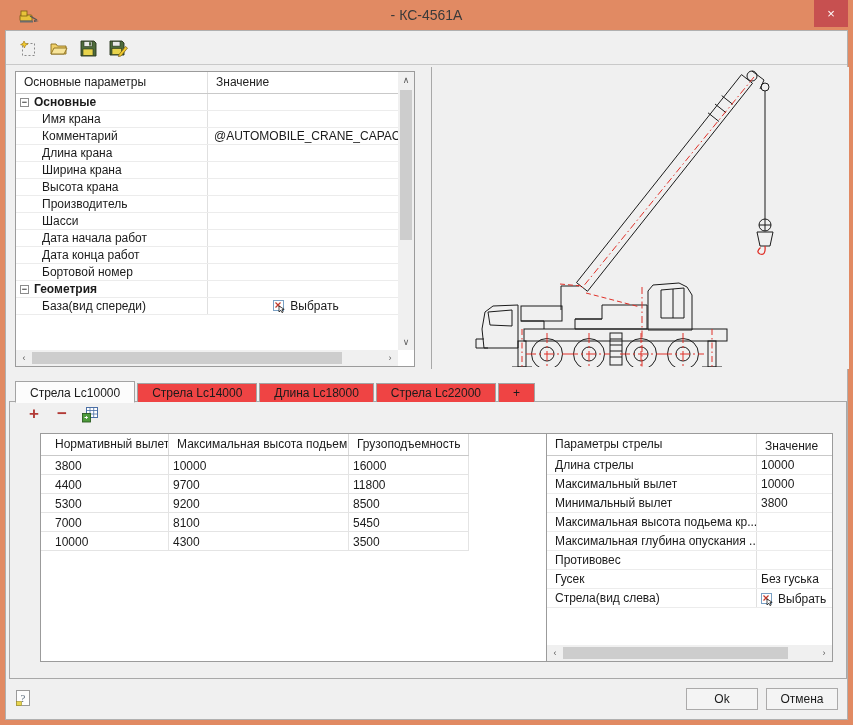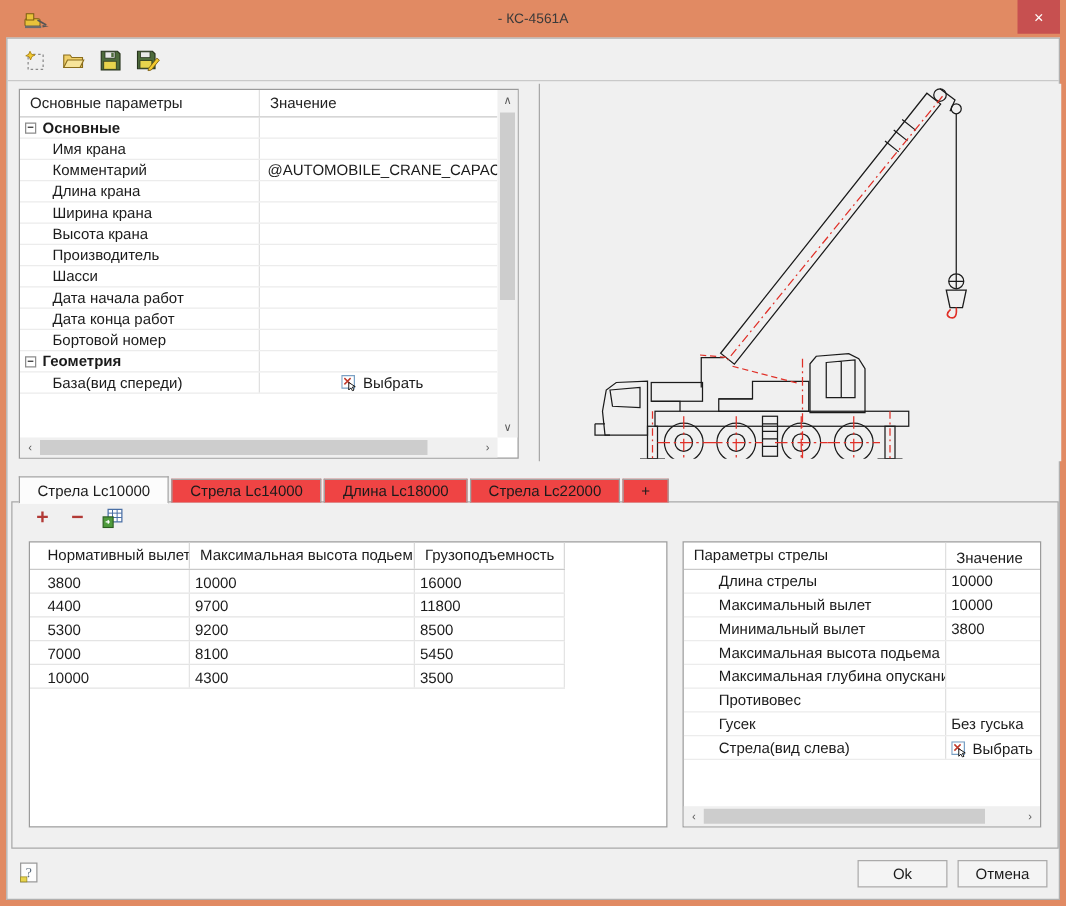--- a/index.html
+++ b/index.html
@@ -2,21 +2,21 @@
 <html><head>
 <meta charset="utf-8">
 <style>
   * { margin:0; padding:0; box-sizing:border-box; }
   html,body { width:853px; height:725px; }
   body { font-family:"Liberation Sans", sans-serif; font-size:12px; color:#1b1b1b; background:#fff; }
 
   .window { position:relative; width:853px; height:725px; background:#E18A63; }
   .titlebar { position:absolute; left:0; top:0; width:853px; height:30px; display:flex; align-items:center; }
   .app-icon { position:absolute; left:18px; top:7px; width:22px; height:16px; }
-  .title { position:absolute; left:0; right:0; text-align:center; font-size:11px; color:#3a3a3a; }
+  .title { position:absolute; left:0; right:0; text-align:center; font-size:14px; color:#3a3a3a; }
   .close-btn { position:absolute; right:5px; top:0; width:34px; height:27px; background:#C75050; color:#fff; font-size:13px; display:flex; align-items:center; justify-content:center; cursor:default; }
 
   .dialog { position:absolute; left:5px; top:30px; width:843px; height:690px; background:#F0F0F0; border:1px solid #b0b0b0; }
 
   .toolbar { position:absolute; left:11px; top:6px; height:24px; display:flex; gap:8px; }
   .tool-btn { width:22px; height:22px; display:flex; align-items:center; justify-content:center; }
   .sep { position:absolute; left:0; top:33px; width:100%; height:1px; background:#c9c9c9; }
 
   
   .pg-panel { position:absolute; left:9px; top:40px; width:400px; height:296px; background:#fff; border:1px solid #9b9b9b; }
@@ -49,38 +49,38 @@
   .tabstrip { position:absolute; left:9px; top:349px; height:22px; display:flex; align-items:flex-end; z-index:3; }
   .tab { height:19px; border:1px solid #a3a3a3; border-bottom:none; background:#ef4444; padding:2px 14px 0 14px; margin-right:2px; white-space:nowrap; }
   .tab.active { height:22px; background:#fcfcfc; padding-top:4px; border-bottom:1px solid #fcfcfc; margin-bottom:-1px; }
   .tab.plus { padding:2px 14px 0 14px; }
 
   .groupbox { position:absolute; left:3px; top:370px; width:838px; height:278px; border:1px solid #a8a8a8; background:#f0f0f0; }
   .mini-toolbar { position:absolute; left:19px; top:374px; display:flex; gap:10px; align-items:center; z-index:2; }
   .mini-btn { width:18px; height:18px; display:flex; align-items:center; justify-content:center; font-size:17px; font-weight:bold; color:#B23A36; }
 
   
-  .boom-table { position:absolute; left:17px; top:402px; width:511px; height:229px; background:#fff; border:1px solid #9b9b9b; }
+  .boom-table { position:absolute; left:34px; top:402px; width:511px; height:229px; background:#fff; border:1px solid #9b9b9b; }
   .bt-grid { width:428px; }
   .bt-header { display:flex; height:22px; border-bottom:1px solid #c9c9c9; }
   .bt-header > div { padding:3px 0 0 8px; border-right:1px solid #d8d8d8; white-space:nowrap; overflow:hidden; }
   .bt-row { display:flex; height:19px; border-bottom:1px solid #e4e4e4; }
   .bt-row > div { padding:2px 0 0 4px; border-right:1px solid #e4e4e4; line-height:16px; }
   .bt-c1 { width:128px; padding-left:14px !important; }
   .bt-c2 { width:180px; }
   .bt-c3 { width:120px; }
 
   
   .param-panel { position:absolute; left:540px; top:402px; width:287px; height:229px; background:#fff; border:1px solid #9b9b9b; }
   .param-content { position:absolute; left:0; top:0; right:0; bottom:16px; overflow:hidden; }
   .pr-header { display:flex; height:22px; border-bottom:1px solid #c9c9c9; }
   .pr-header > div { padding:3px 0 0 8px; white-space:nowrap; }
   .pr-col-name { width:210px; border-right:1px solid #e0e0e0; }
   .pr-row { display:flex; height:19px; border-bottom:1px solid #ececec; }
-  .pr-label { width:210px; border-right:1px solid #e0e0e0; padding-left:28px; line-height:18px; white-space:nowrap; overflow:hidden; }
+  .pr-label { width:210px; border-right:1px solid #e0e0e0; padding-left:8px; line-height:18px; white-space:nowrap; overflow:hidden; }
   .pr-value { flex:1; padding-left:4px; line-height:18px; white-space:nowrap; overflow:hidden; }
   .pr-value .pick-btn { margin-top:1px; }
 
   
   .help-btn { position:absolute; left:9px; top:658px; width:17px; height:19px; }
   .dlg-btn { position:absolute; top:657px; width:72px; height:22px; background:#f4f4f4; border:1px solid #abaaaa; text-align:center; padding-top:3px; cursor:default; }
   .btn-ok { left:680px; }
   .btn-cancel { left:760px; }
 </style>
 </head>

